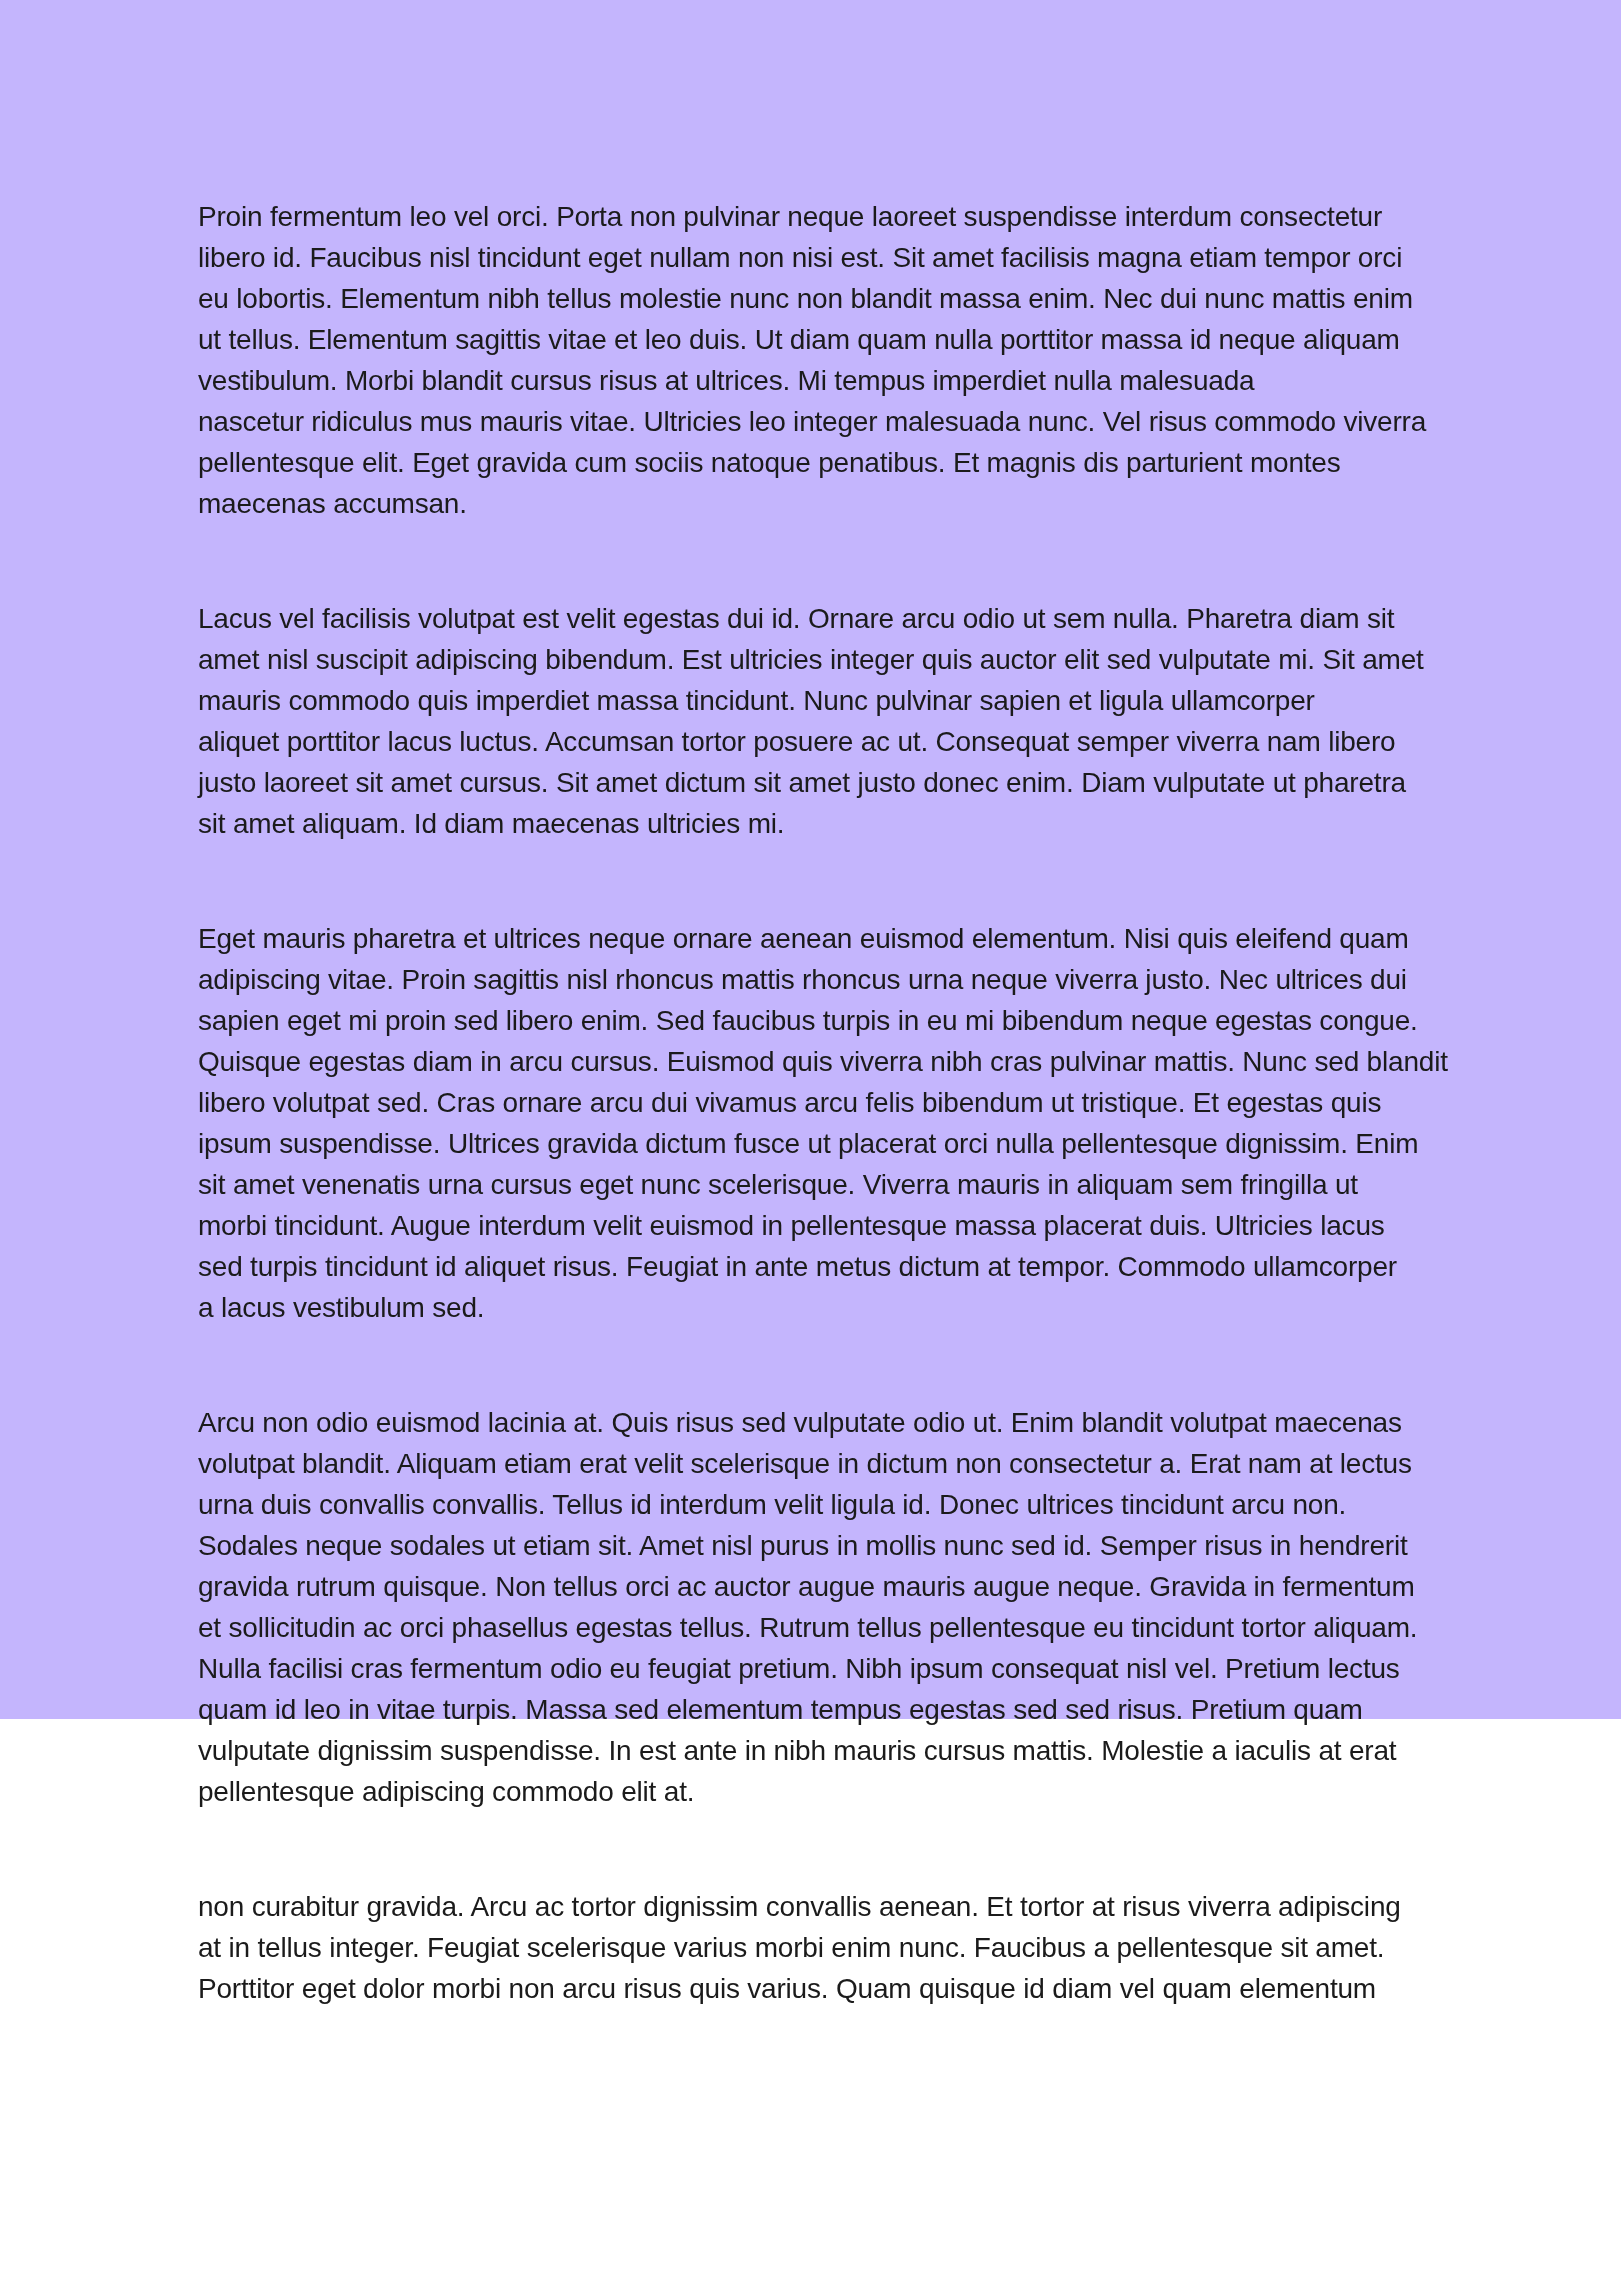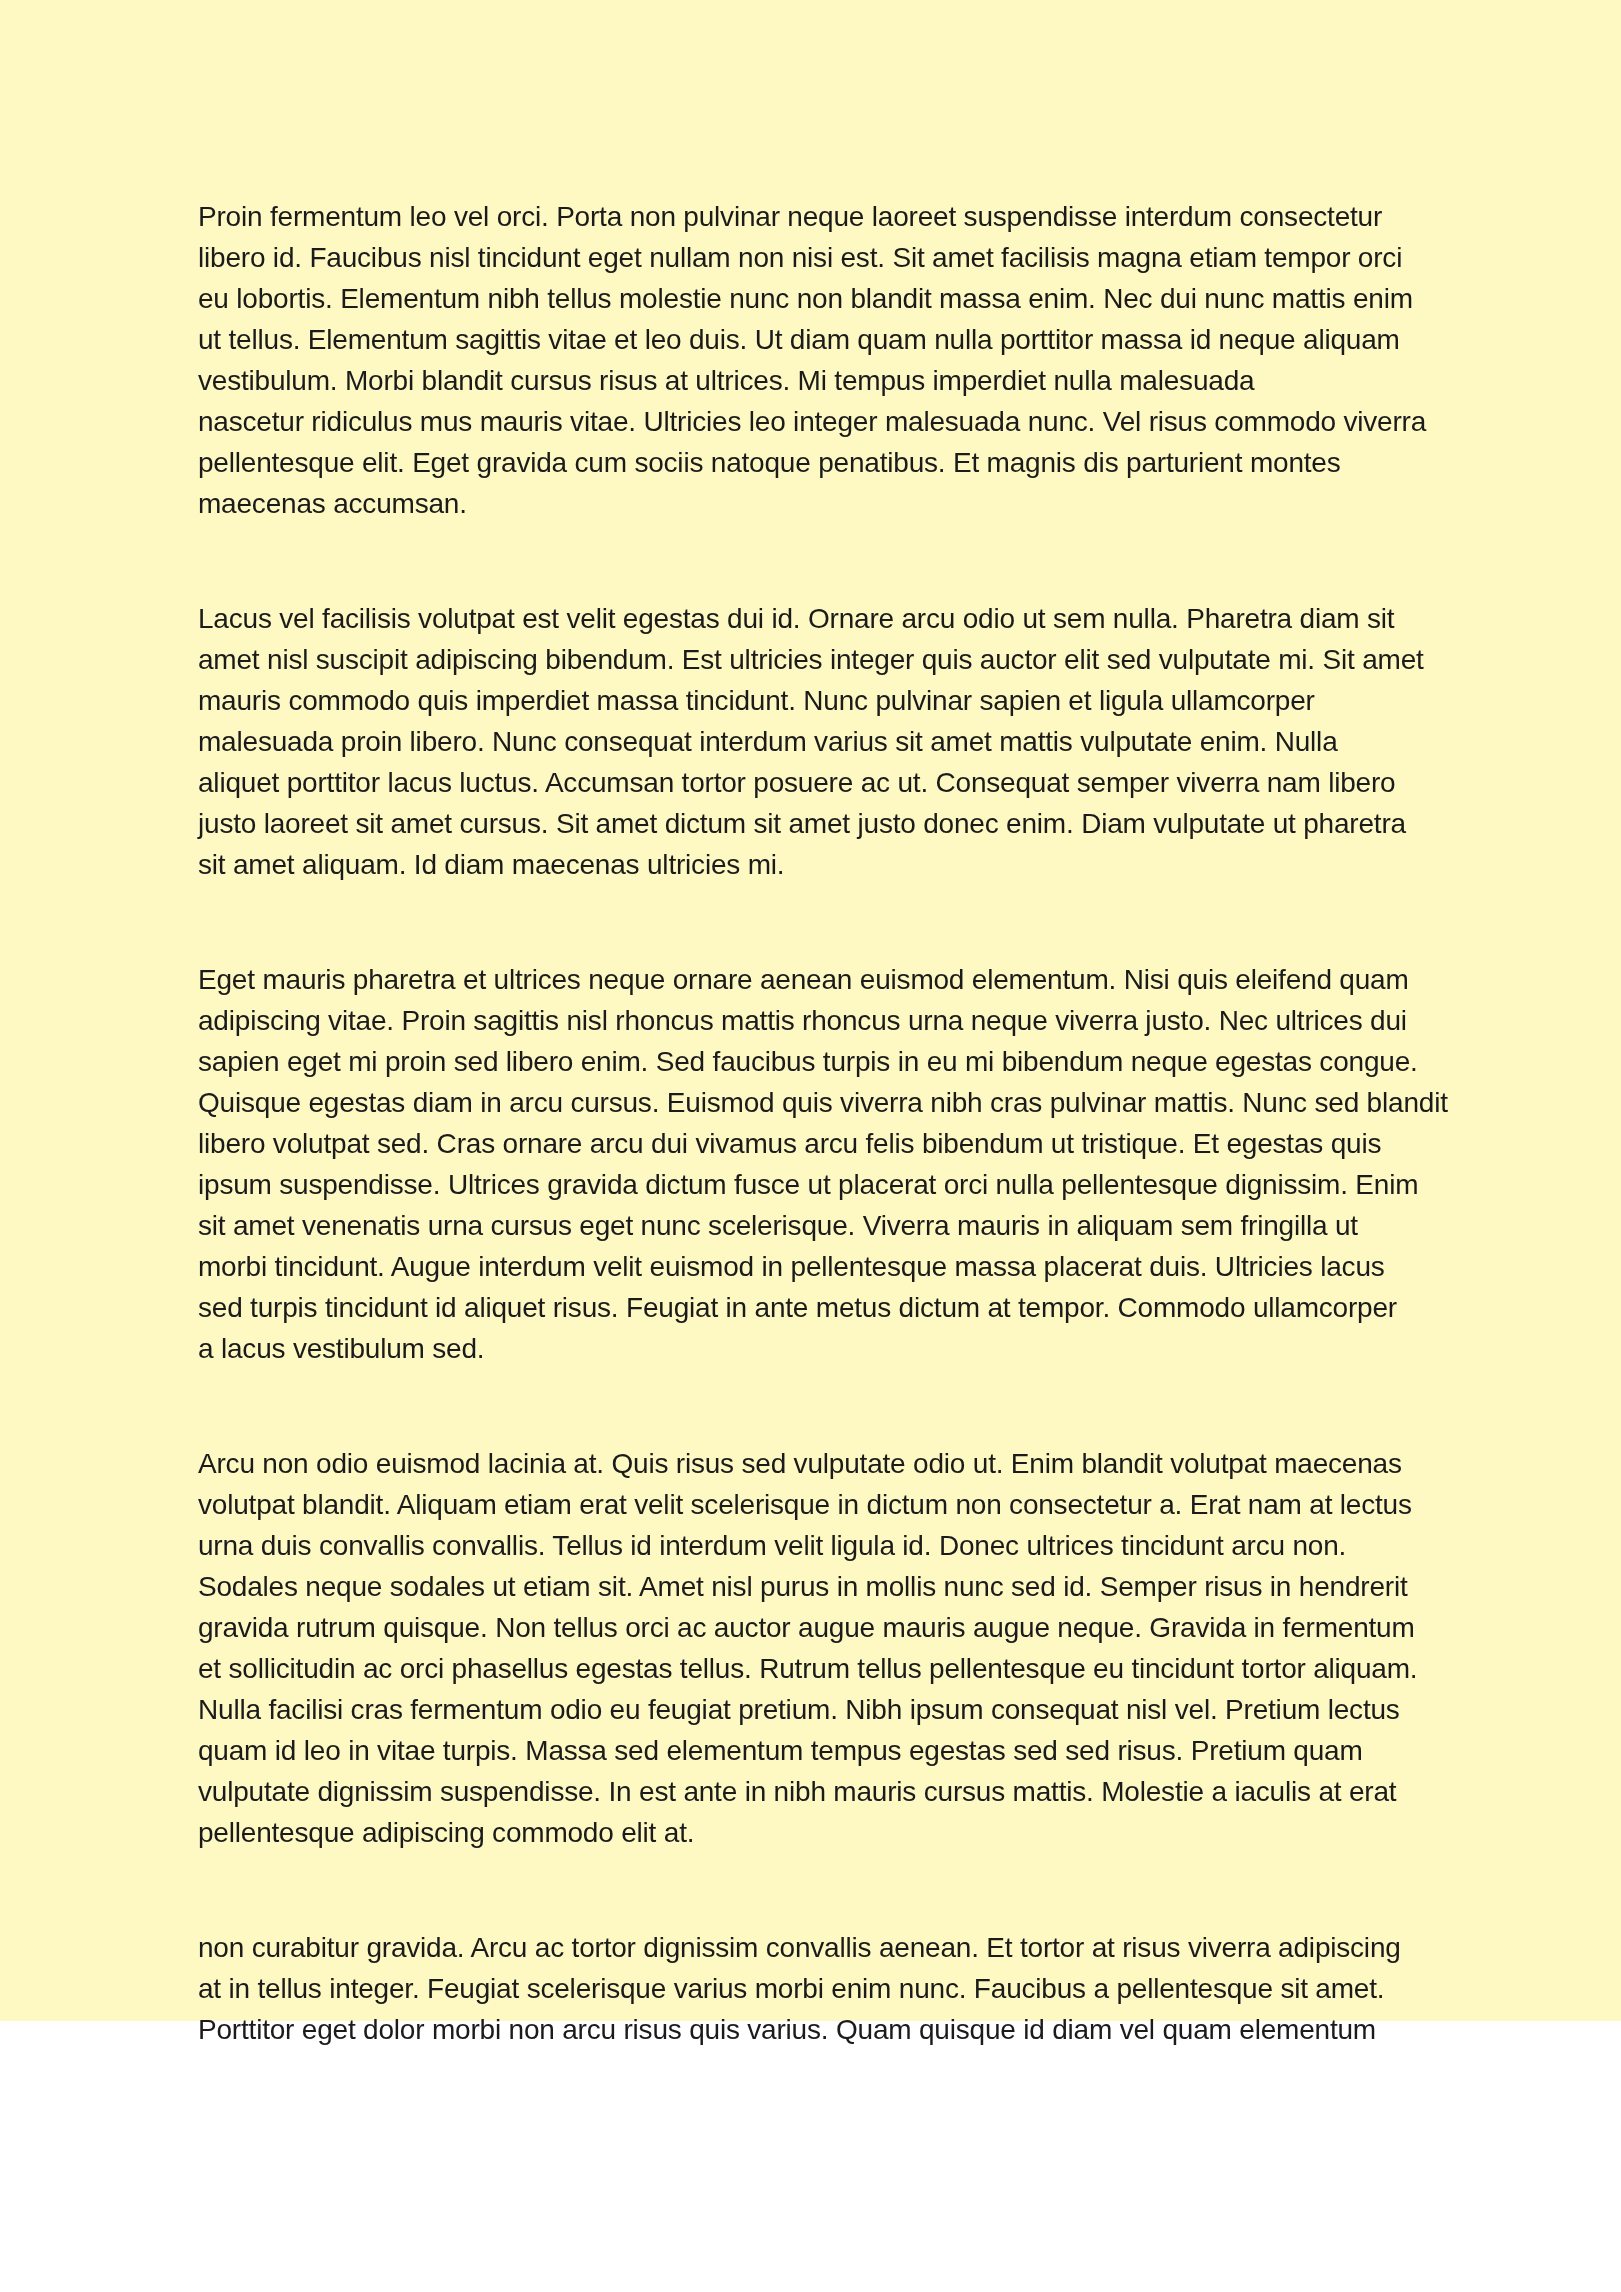--- a/index.html
+++ b/index.html
@@ -8,22 +8,22 @@
     background: #ffffff;
   }
   body {
     width: 1621px;
     height: 2293px;
     overflow: hidden;
   }
   .doc-page {
     box-sizing: border-box;
     width: 1621px;
-    height: 2021px;
-    background: #fef9c3;
+    height: 1719px;
+    background: #c4b5fd;
     padding: 196px 167px 0 198px;
   }
   .doc-body {
     font-family: "Liberation Sans", "DejaVu Sans", sans-serif;
     font-size: 28px;
     line-height: 41px;
     letter-spacing: -0.2px;
     color: #1b1b1b;
     font-weight: 400;
   }
@@ -50,21 +50,20 @@
         <span class="line">ut tellus. Elementum sagittis vitae et leo duis. Ut diam quam nulla porttitor massa id neque aliquam</span>
         <span class="line">vestibulum. Morbi blandit cursus risus at ultrices. Mi tempus imperdiet nulla malesuada</span>
         <span class="line">nascetur ridiculus mus mauris vitae. Ultricies leo integer malesuada nunc. Vel risus commodo viverra</span>
         <span class="line">pellentesque elit. Eget gravida cum sociis natoque penatibus. Et magnis dis parturient montes</span>
         <span class="line">maecenas accumsan.</span>
       </div>
       <div class="para">
         <span class="line">Lacus vel facilisis volutpat est velit egestas dui id. Ornare arcu odio ut sem nulla. Pharetra diam sit</span>
         <span class="line">amet nisl suscipit adipiscing bibendum. Est ultricies integer quis auctor elit sed vulputate mi. Sit amet</span>
         <span class="line">mauris commodo quis imperdiet massa tincidunt. Nunc pulvinar sapien et ligula ullamcorper</span>
-        <span class="line">malesuada proin libero. Nunc consequat interdum varius sit amet mattis vulputate enim. Nulla</span>
         <span class="line">aliquet porttitor lacus luctus. Accumsan tortor posuere ac ut. Consequat semper viverra nam libero</span>
         <span class="line">justo laoreet sit amet cursus. Sit amet dictum sit amet justo donec enim. Diam vulputate ut pharetra</span>
         <span class="line">sit amet aliquam. Id diam maecenas ultricies mi.</span>
       </div>
       <div class="para">
         <span class="line">Eget mauris pharetra et ultrices neque ornare aenean euismod elementum. Nisi quis eleifend quam</span>
         <span class="line">adipiscing vitae. Proin sagittis nisl rhoncus mattis rhoncus urna neque viverra justo. Nec ultrices dui</span>
         <span class="line">sapien eget mi proin sed libero enim. Sed faucibus turpis in eu mi bibendum neque egestas congue.</span>
         <span class="line">Quisque egestas diam in arcu cursus. Euismod quis viverra nibh cras pulvinar mattis. Nunc sed blandit</span>
         <span class="line">libero volutpat sed. Cras ornare arcu dui vivamus arcu felis bibendum ut tristique. Et egestas quis</span>

